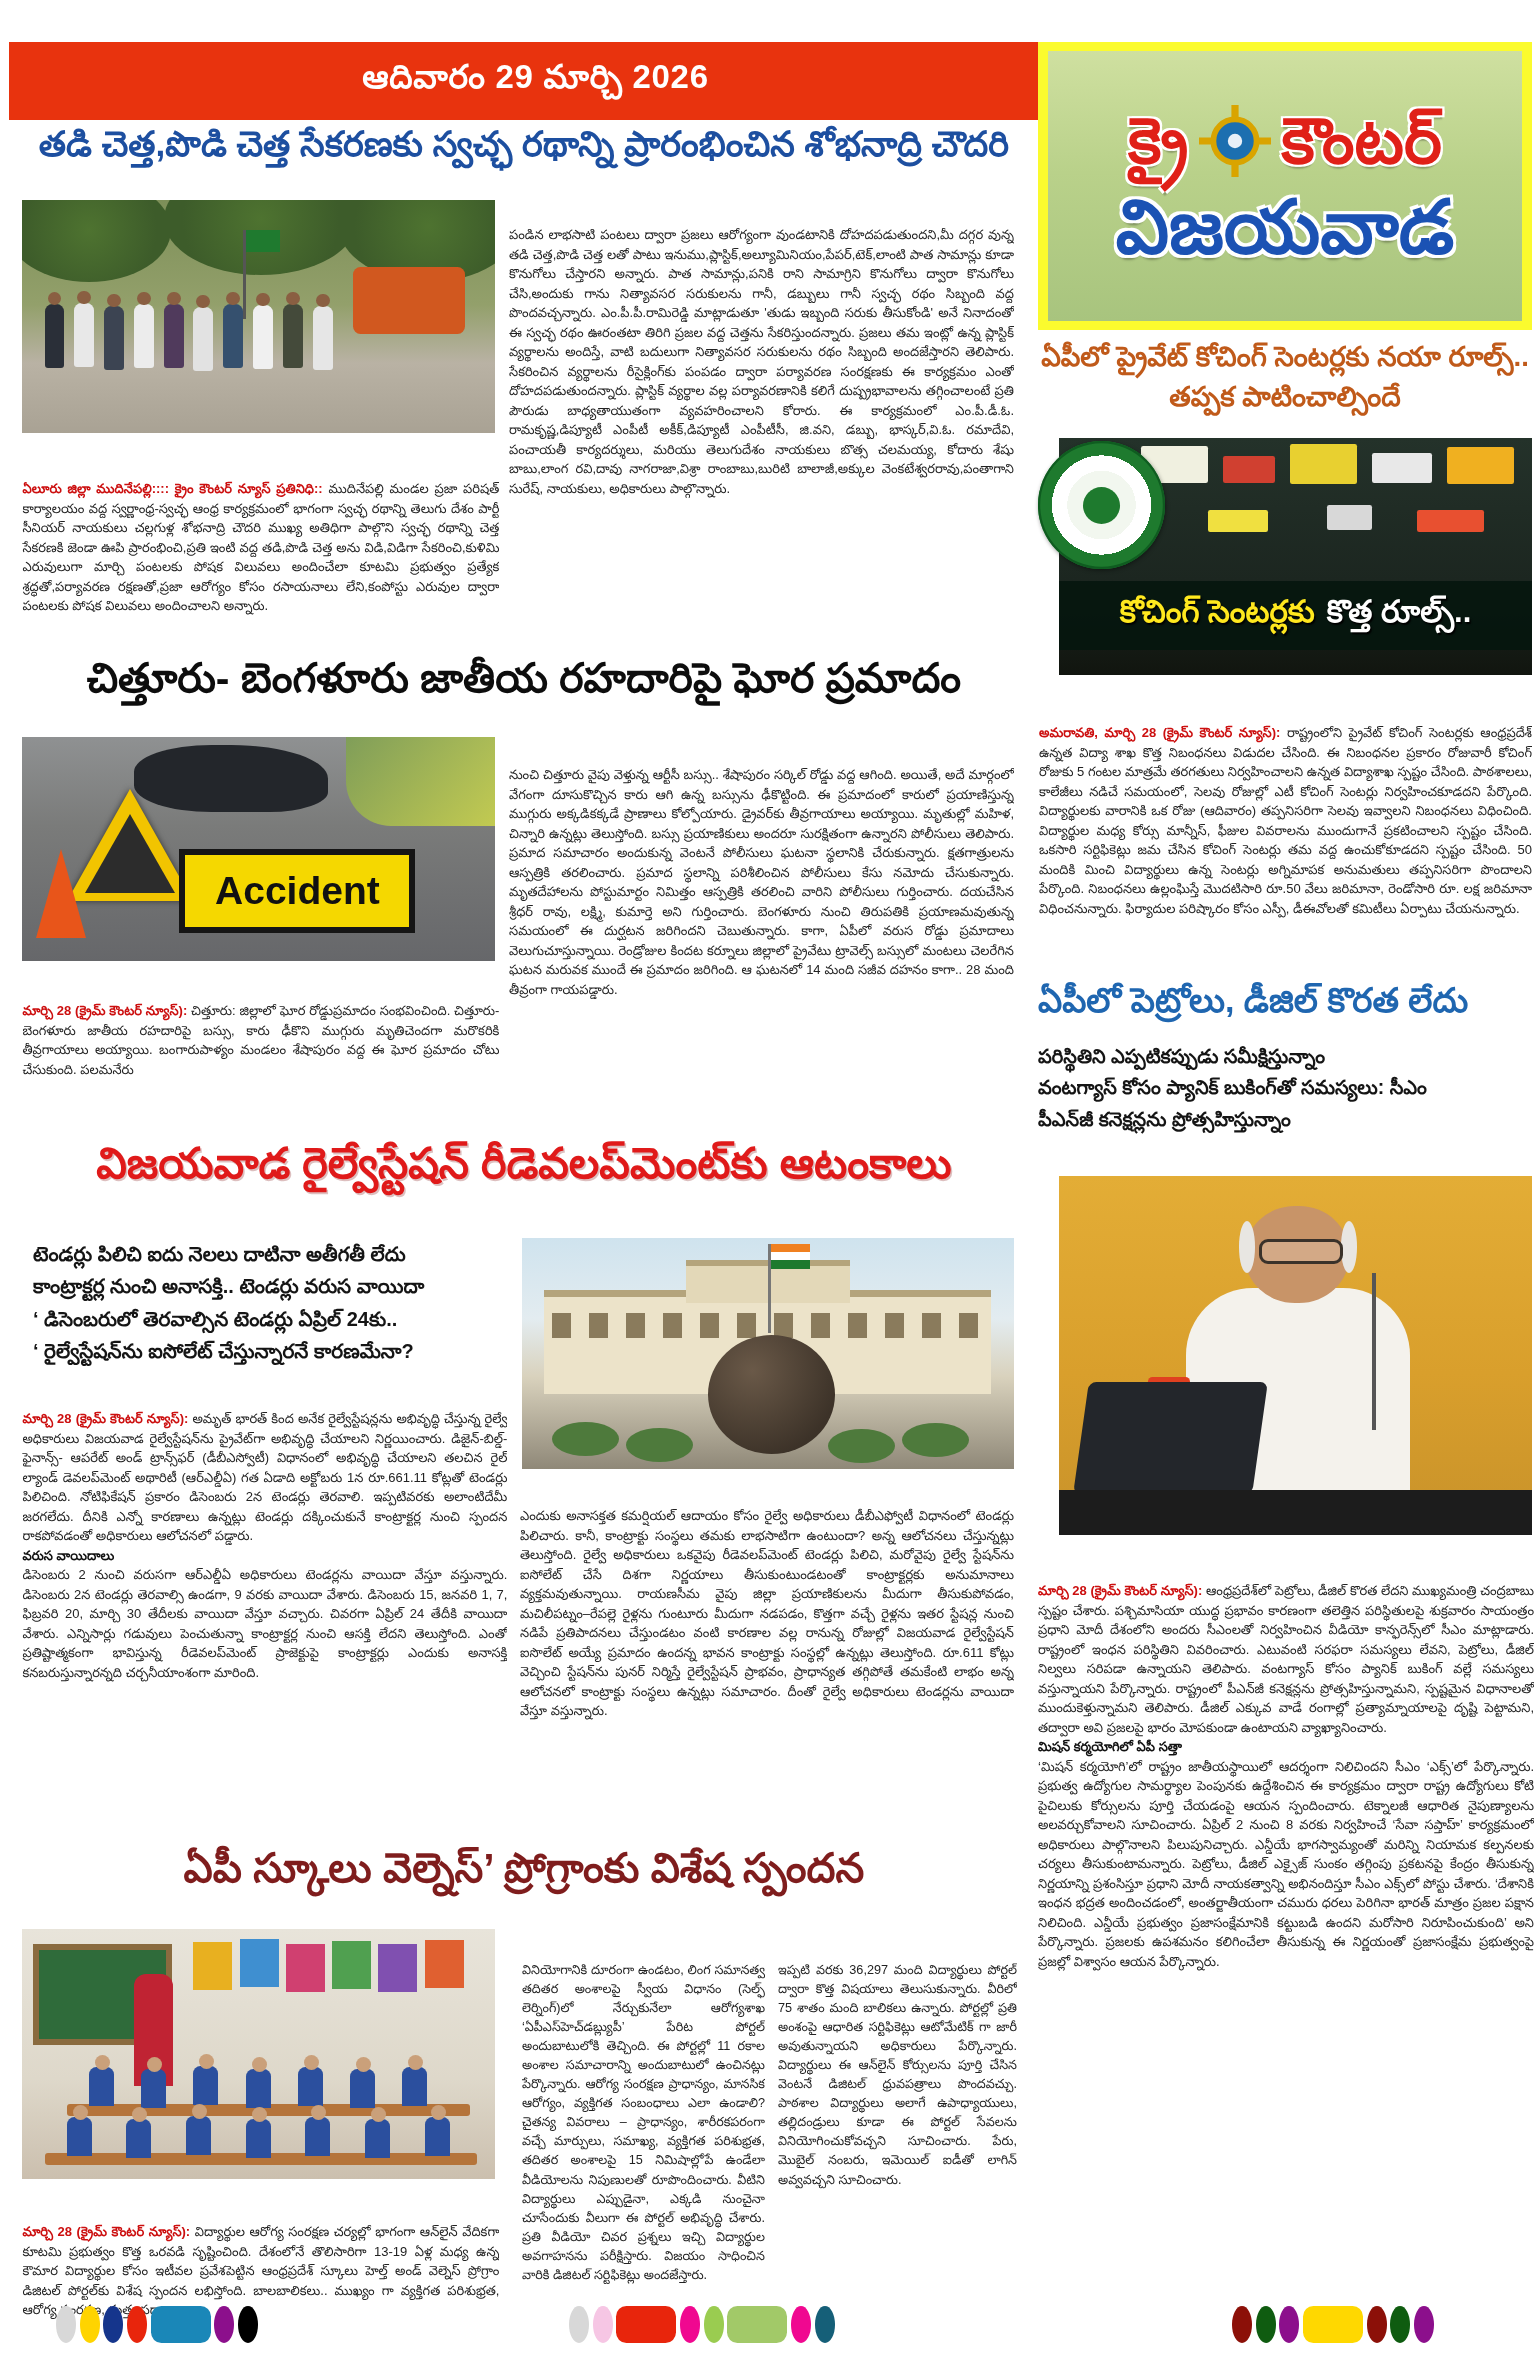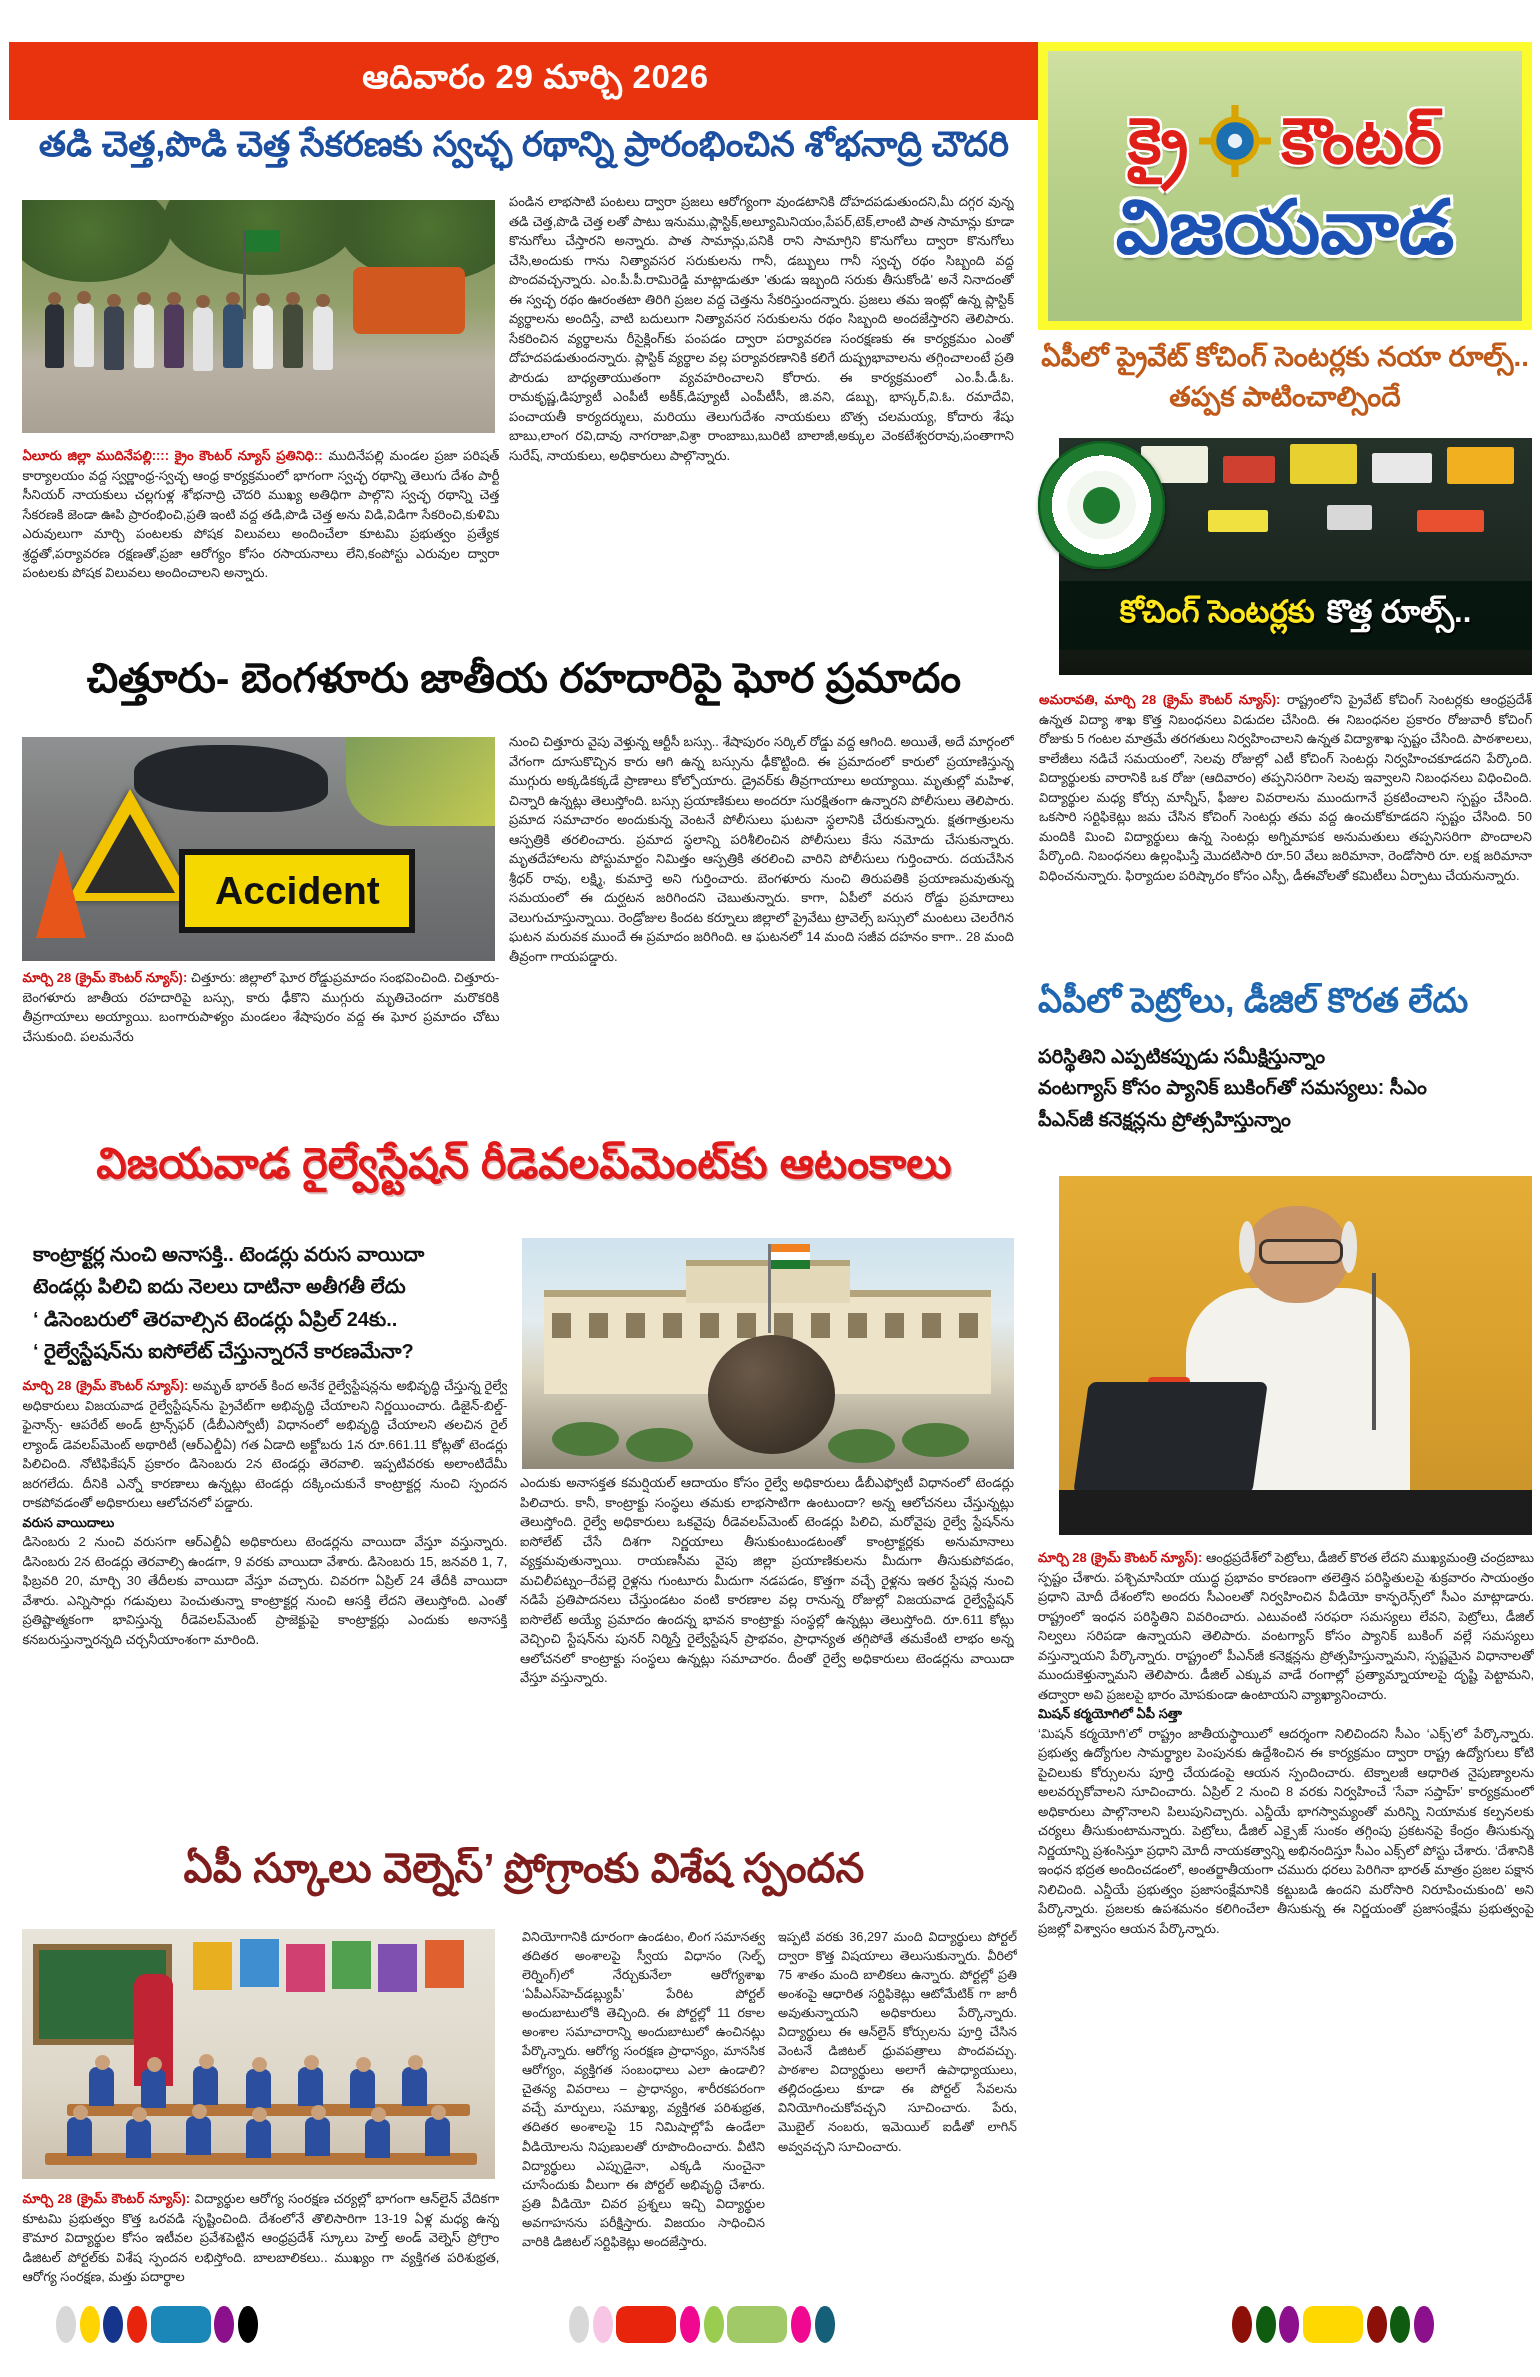--- a/index.html
+++ b/index.html
@@ -27,21 +27,21 @@
   .hl3{left:22.4px;top:1139px;width:1003px;height:78px;font-size:43px;color:#e01a1a;
        text-shadow:1.5px 2.2px 0 rgba(120,0,0,.25);}
   .hl4{left:22.4px;top:1846px;width:1003px;height:78px;font-size:41px;color:#7f1d1d;}
   .side-hl{left:1038px;top:337px;width:494px;height:98px;font-size:27.6px;color:#c05a1a;
            font-weight:bold;text-align:center;line-height:1.45;}
   .petrol-hl{left:1038px;top:981px;width:494px;font-size:34px;color:#1f66b0;font-weight:bold;}
   .subs{font-weight:bold;color:#151515;font-size:20px;line-height:1.62;}
   .story3-subs{left:33px;top:1238px;width:488px;height:138px;}
   .petrol-subs{left:1038px;top:1041px;width:494px;height:130px;font-size:19.4px;}
   
-  .body-txt{font-size:13px;line-height:1.5;text-align:justify;overflow:hidden;color:#222;}
+  .body-txt{font-size:13px;line-height:1.5;text-align:justify;overflow:hidden;color:#222;margin-top:33px;}
   .byline{color:#cc0f0f;font-weight:bold;}
   .inhead{font-weight:bold;color:#111;}
   .s1-col2{left:509px;top:192px;width:505px;height:453px;}
   .s1-under{left:22.4px;top:446px;width:477px;height:203px;}
   .s2-col2{left:509px;top:732px;width:505px;height:416px;}
   .s2-under{left:22.4px;top:968px;width:477px;height:168px;}
   .s3-left{left:22.4px;top:1376px;width:485px;height:458px;}
   .s3-wide{left:520px;top:1473px;width:494px;height:363px;}
   .s4-under{left:22.4px;top:2189px;width:477px;height:125px;}
   .s4-col2{left:522px;top:1928px;width:243px;height:388px;font-size:12.7px;}
@@ -203,22 +203,22 @@
   </div>
 
   <div class="abs body-txt s2-under">
     <span class="byline">మార్చి 28 (క్రైమ్ కౌంటర్ న్యూస్):</span>
     <span>చిత్తూరు: జిల్లాలో ఘోర రోడ్డుప్రమాదం సంభవించింది. చిత్తూరు-బెంగళూరు జాతీయ రహదారిపై బస్సు, కారు ఢీకొని ముగ్గురు మృతిచెందగా మరొకరికి తీవ్రగాయాలు అయ్యాయి. బంగారుపాళ్యం మండలం శేషాపురం వద్ద ఈ ఘోర ప్రమాదం చోటు చేసుకుంది. పలమనేరు</span>
   </div>
 
   <div class="abs hl hl3">విజయవాడ రైల్వేస్టేషన్ రీడెవలప్‌మెంట్‌కు ఆటంకాలు</div>
 
   <div class="abs subs story3-subs">
+    <div>టెండర్లు పిలిచి ఐదు నెలలు దాటినా అతీగతీ లేదు</div>
     <div>కాంట్రాక్టర్ల నుంచి అనాసక్తి.. టెండర్లు వరుస వాయిదా</div>
-    <div>టెండర్లు పిలిచి ఐదు నెలలు దాటినా అతీగతీ లేదు</div>
     <div>‘ డిసెంబరులో తెరవాల్సిన టెండర్లు ఏప్రిల్ 24కు..</div>
     <div>‘ రైల్వేస్టేషన్‌ను ఐసోలేట్ చేస్తున్నారనే కారణమేనా?</div>
   </div>
 
   <div class="abs photo p3">
     <div class="bldg"></div>
     <div class="win-row"></div>
     <div class="bldg" style="left:164px;top:22.4px;width:164px;height:37px;background:#e3d8b8;border-top:6px solid #b4a47c;"></div>
     <div class="pole3" style="top:6px;"></div>
     <div class="fl-sa" style="top:6px;"></div>

